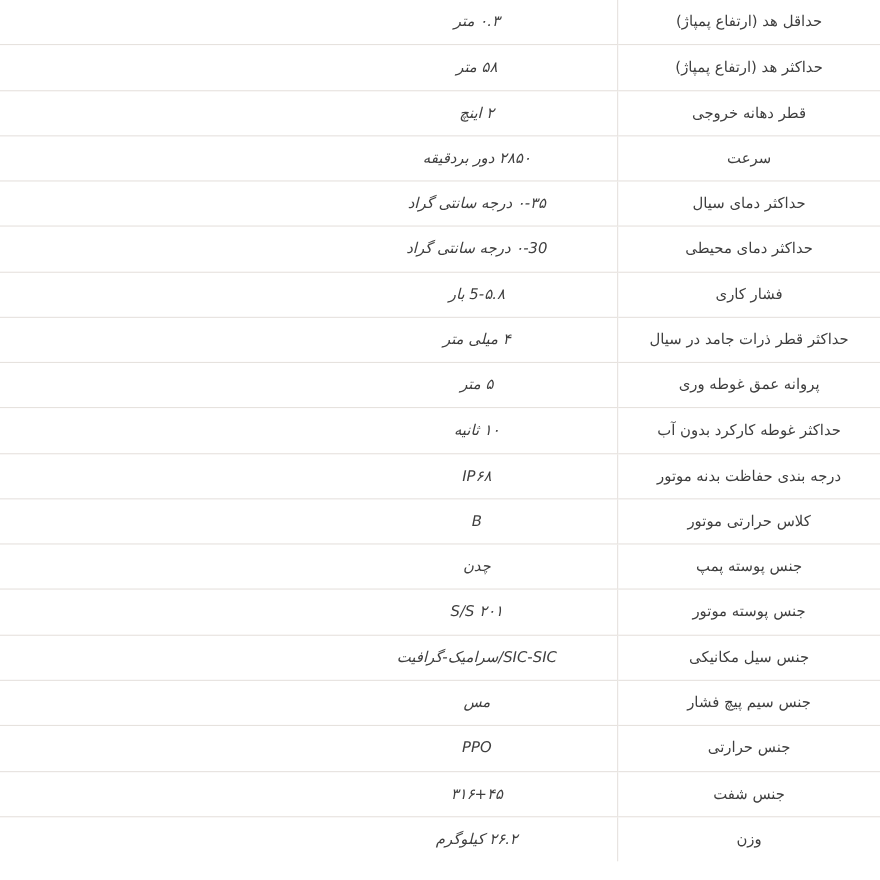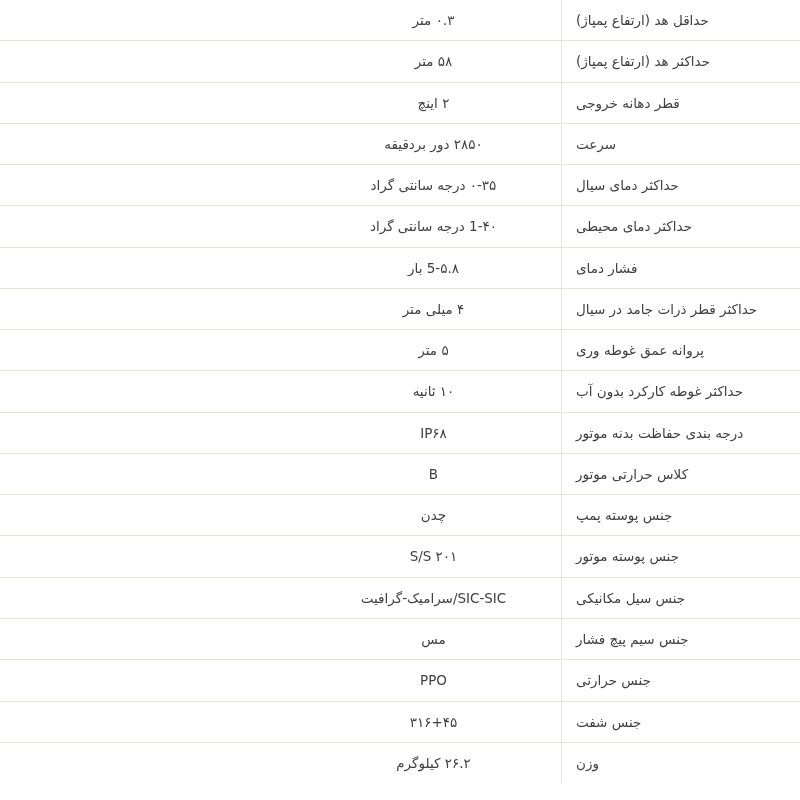--- a/index.html
+++ b/index.html
@@ -28,28 +28,29 @@
   }
   .spec-table td {
     padding: 9px 14px;
     font-size: 13.5px;
     line-height: 1.65;
     vertical-align: middle;
     color: #3f3f3f;
   }
   td.label {
     width: 210px;
-    text-align: left;
+    text-align: center;
     border-left: 1px solid #e6e2de;
     font-weight: 400;
   }
   td.value {
     text-align: center;
     padding-left: 320px;
     font-weight: 400;
+    font-style: italic;
   }
   td.value .val-inner {
     display: inline-block;
     max-width: 260px;
   }
 </style>
 </head>
 <body>
 
 <table class="spec-table">
@@ -69,24 +70,24 @@
       <tr>
         <td class="label">سرعت</td>
         <td class="value"><span class="val-inner">۲۸۵۰ دور بردقیقه</span></td>
       </tr>
       <tr>
         <td class="label">حداکثر دمای سیال</td>
         <td class="value"><span class="val-inner">۰-۳۵ درجه سانتی گراد</span></td>
       </tr>
       <tr>
         <td class="label">حداکثر دمای محیطی</td>
-        <td class="value"><span class="val-inner">1-۴۰ درجه سانتی گراد</span></td>
+        <td class="value"><span class="val-inner">۰-30 درجه سانتی گراد</span></td>
       </tr>
       <tr>
-        <td class="label">فشار دمای</td>
+        <td class="label">فشار کاری</td>
         <td class="value"><span class="val-inner">5-۵.۸ بار</span></td>
       </tr>
       <tr>
         <td class="label">حداکثر قطر ذرات جامد در سیال</td>
         <td class="value"><span class="val-inner">۴ میلی متر</span></td>
       </tr>
       <tr>
         <td class="label">پروانه عمق غوطه وری</td>
         <td class="value"><span class="val-inner">۵ متر</span></td>
       </tr>

